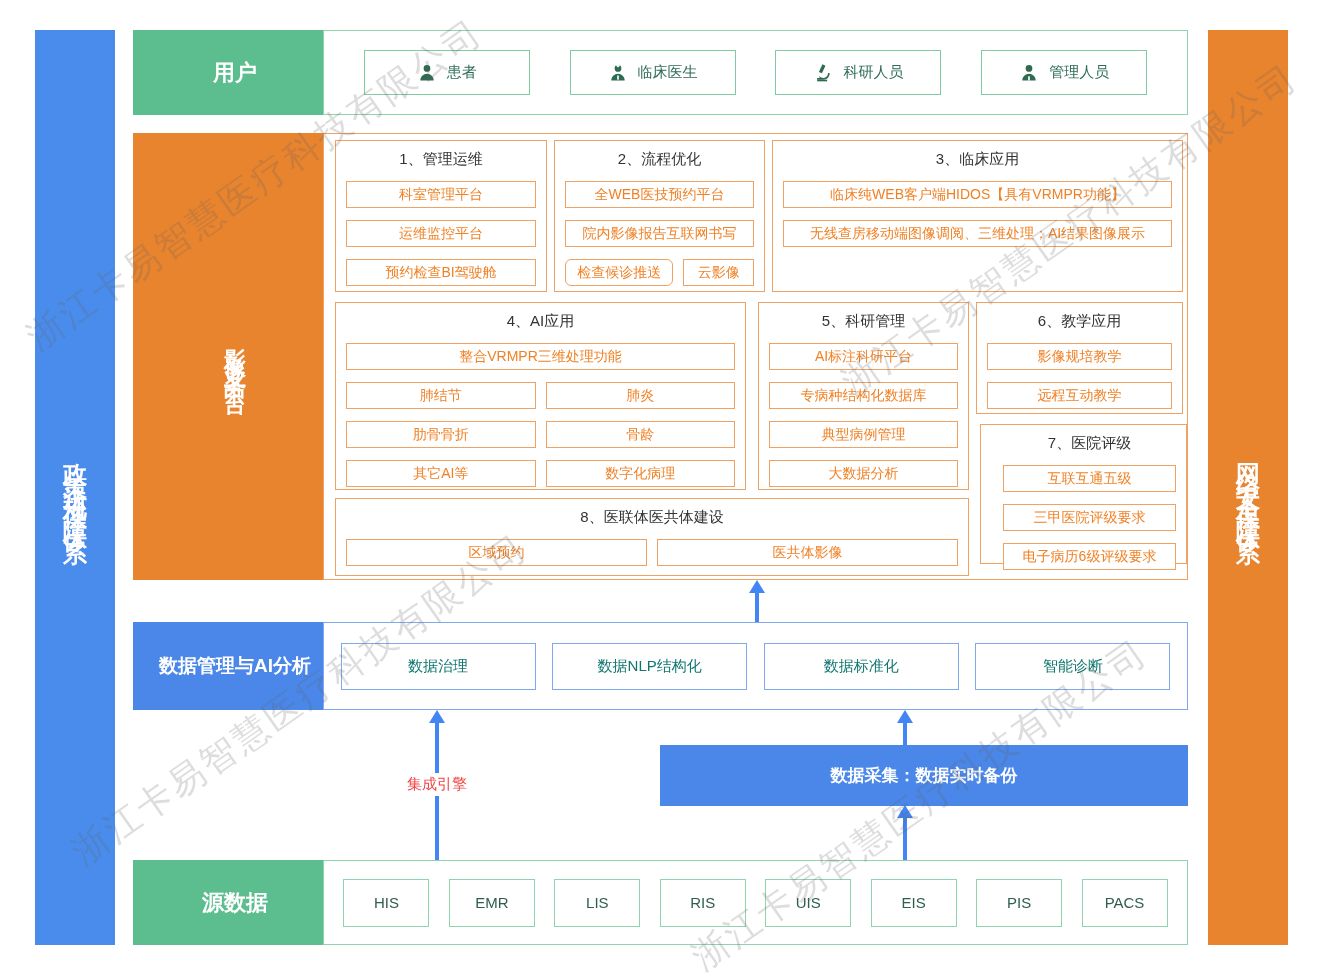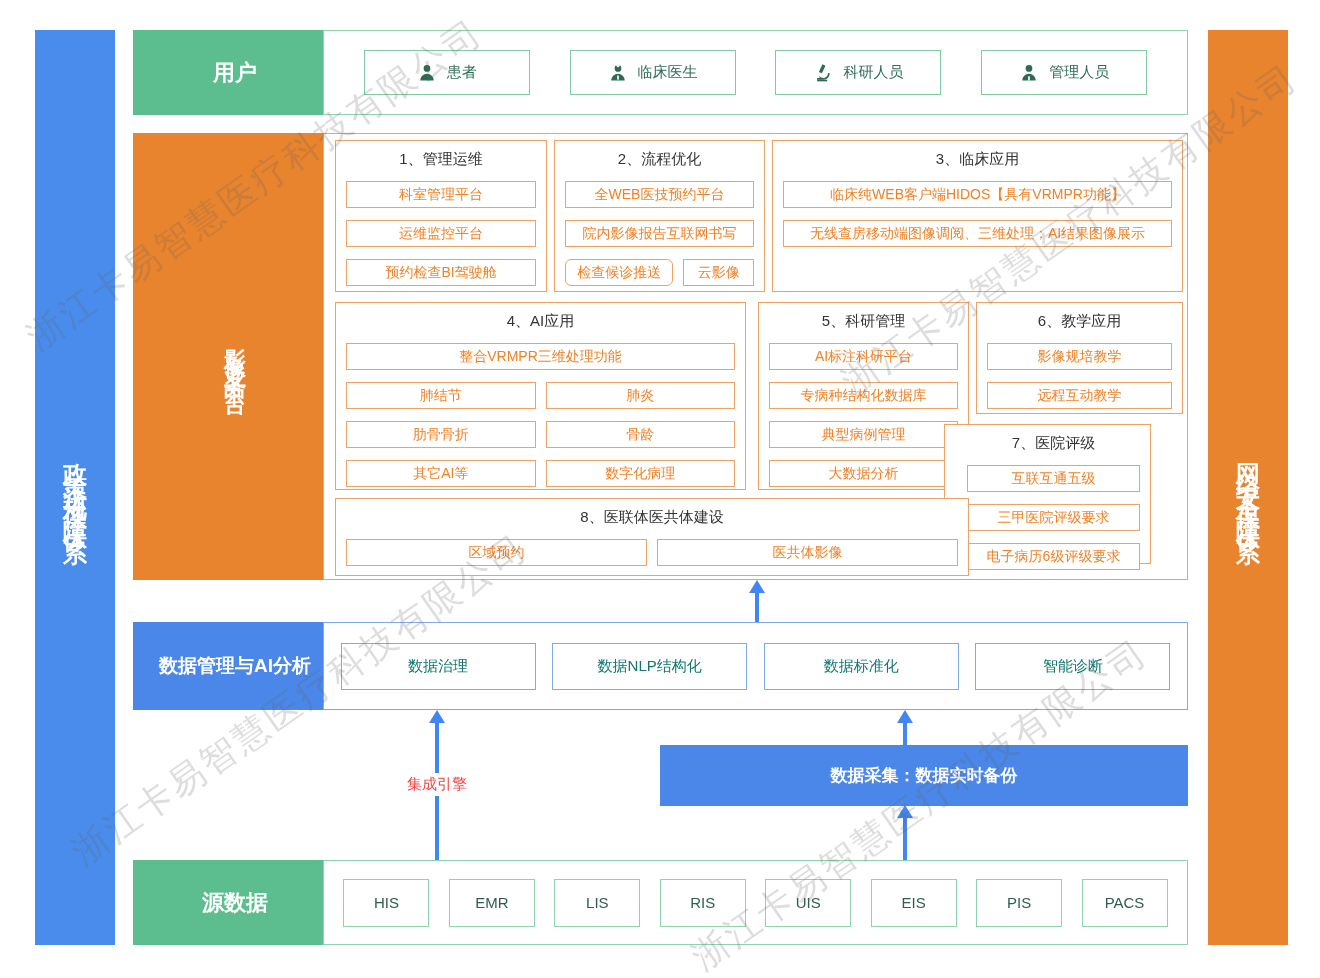--- a/index.html
+++ b/index.html
@@ -96,21 +96,21 @@
   .orow { display: flex; gap: 10px; margin: 0 10px 12px; }
   .orow .oitem { margin: 0; flex: 1; }
   .orow .grow { flex: 1.55; border-radius: 6px; }
 
   #group-1 { left: 11px;  top: 6px;   width: 212px; height: 152px; }
   #group-2 { left: 230px; top: 6px;   width: 211px; height: 152px; }
   #group-3 { left: 448px; top: 6px;   width: 411px; height: 152px; }
   #group-4 { left: 11px;  top: 168px; width: 411px; height: 188px; }
   #group-5 { left: 434px; top: 168px; width: 211px; height: 188px; }
   #group-6 { left: 652px; top: 168px; width: 207px; height: 112px; }
-  #group-7 { left: 620px; top: 290px; width: 207px; height: 140px; padding-left: 12px; }
+  #group-7 { left: 656px; top: 290px; width: 207px; height: 140px; padding-left: 12px; }
   #group-8 { left: 11px;  top: 364px; width: 634px; height: 78px; }
 
   
   #mgmt-label { top: 622px; height: 88px; background: #4a87e8; font-size: 19px; }
   #mgmt-content {
     position: absolute; left: 323px; top: 622px; width: 865px; height: 88px;
     border: 1px solid #7fa8ee; background: #fff;
     display: flex; align-items: center; justify-content: space-evenly;
   }
   .mgmt-box {

